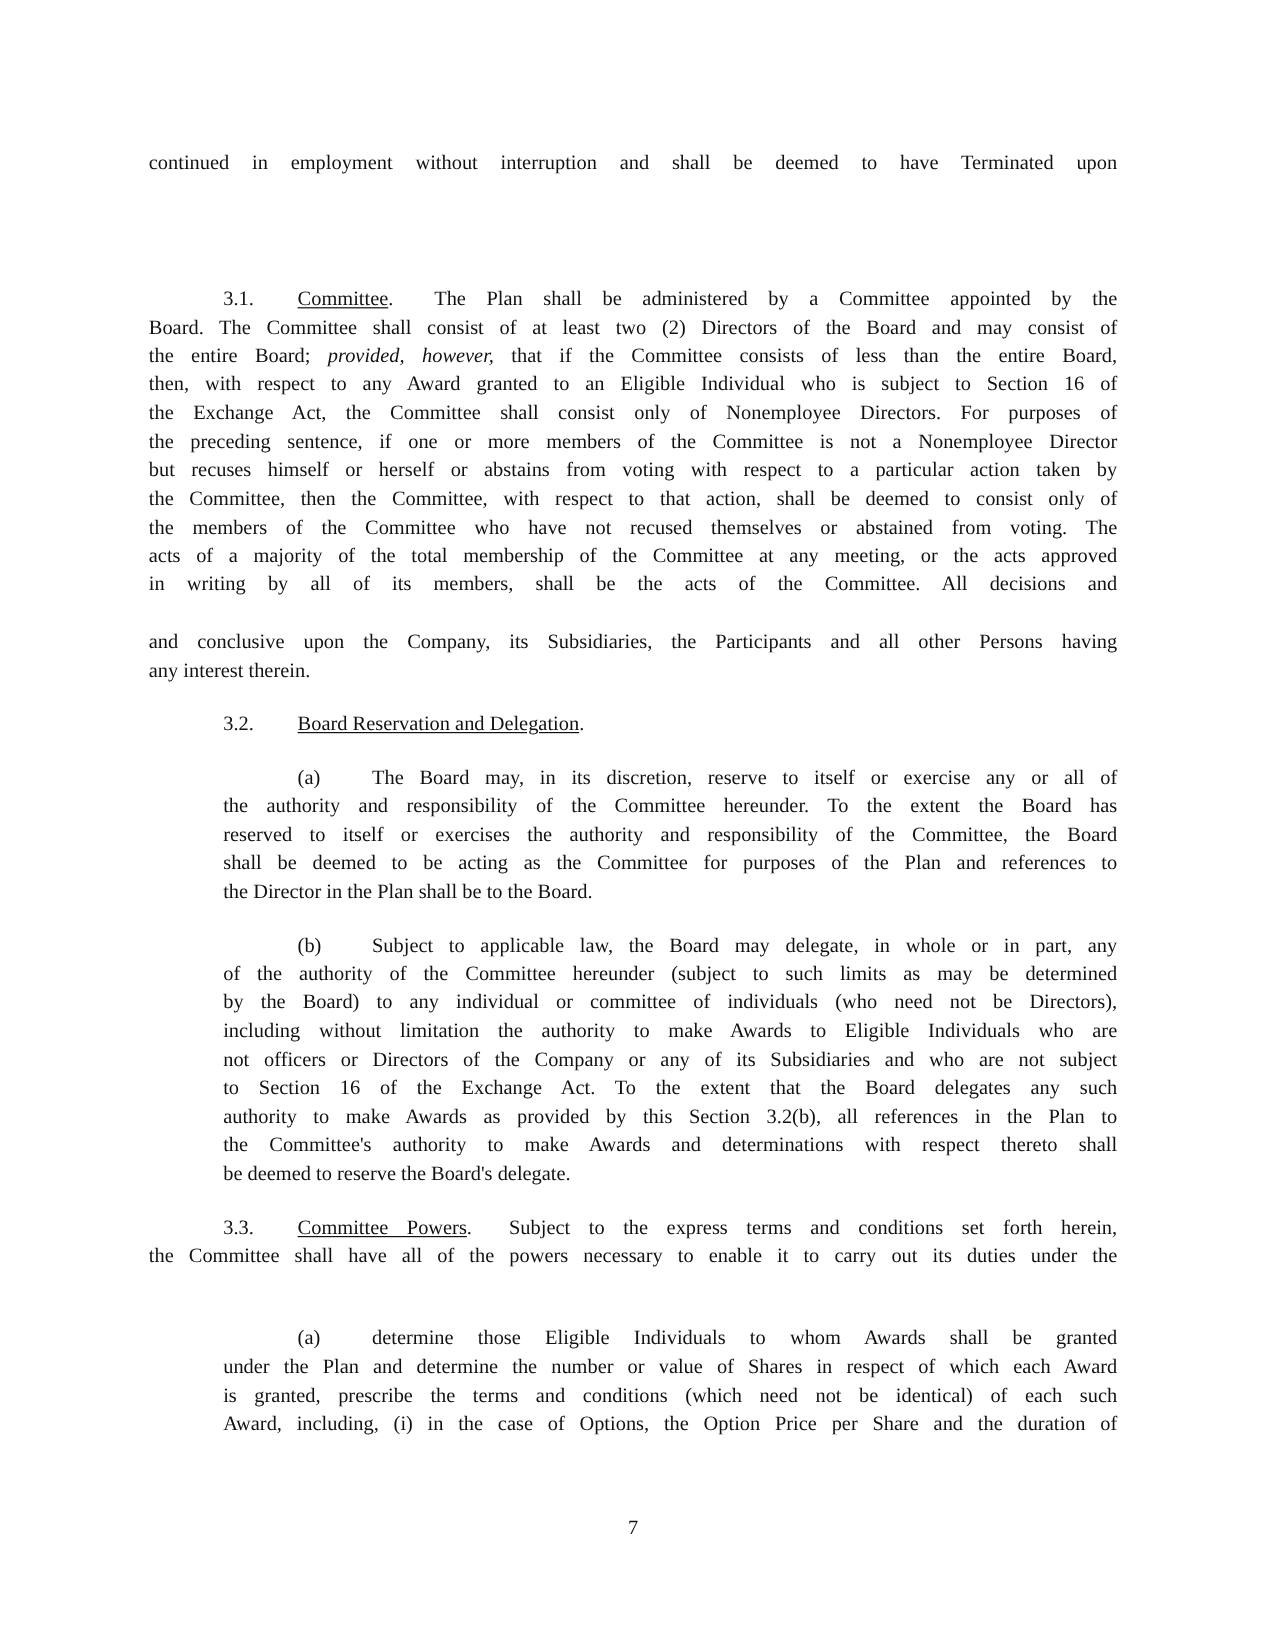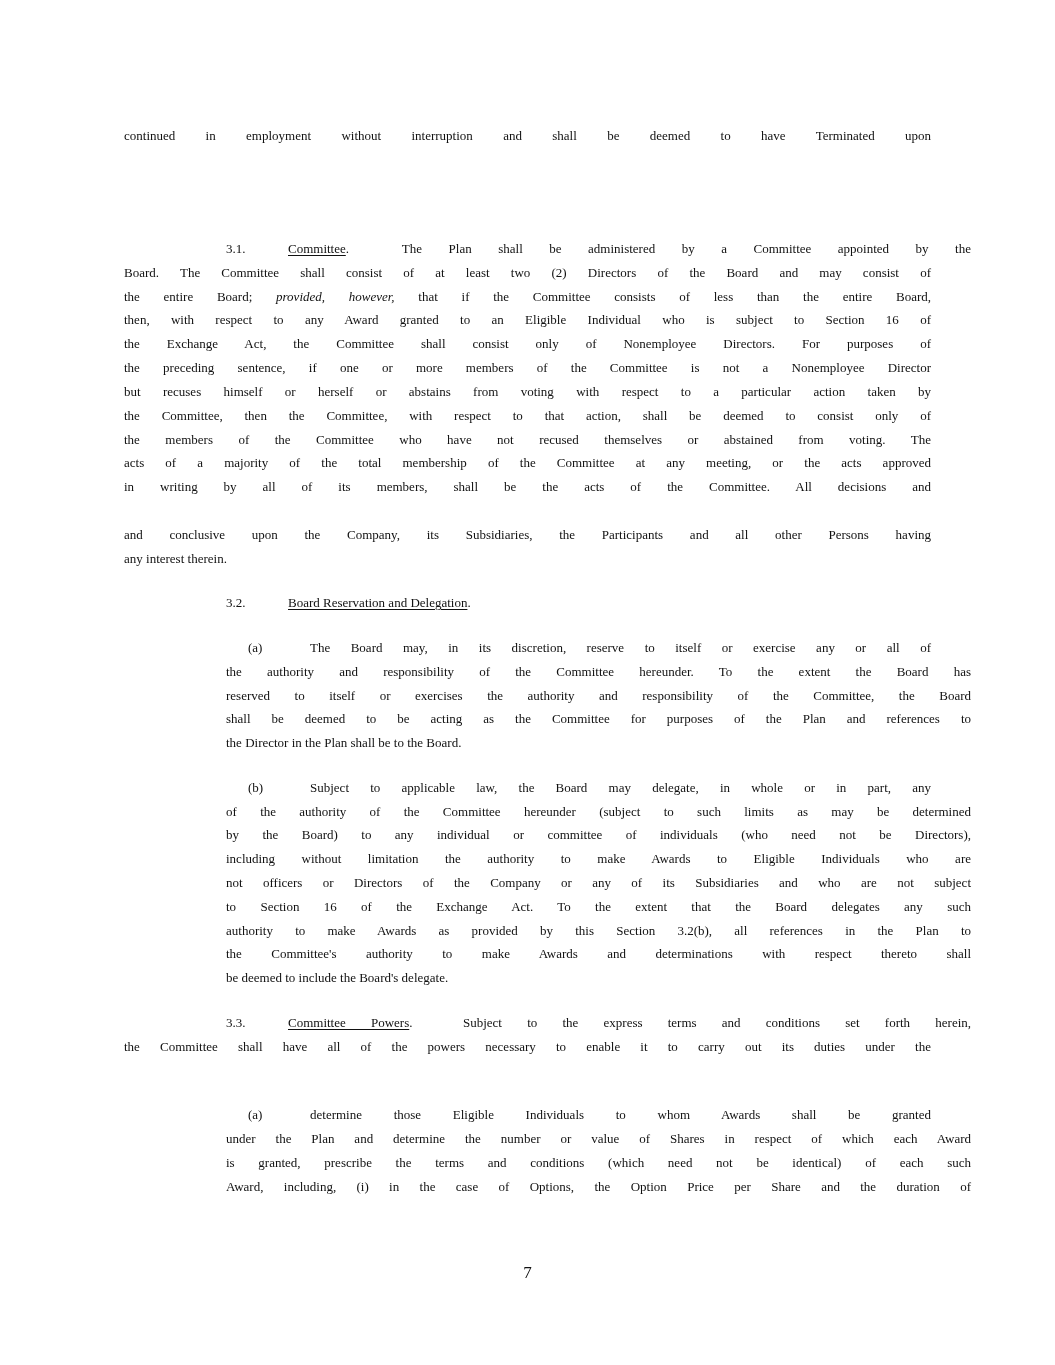--- a/index.html
+++ b/index.html
@@ -4,30 +4,30 @@
   <style>
     html, body { margin: 0; padding: 0; background: #ffffff; }
     body {
       width: 1055px; height: 1365px; position: relative; overflow: hidden;
       font-family: "Liberation Serif", "DejaVu Serif", serif;
       color: #111111;
     }
     .page { position: absolute; left: 0; top: 0; width: 1055px; height: 1365px; }
     .line {
       position: absolute;
-      font-size: 13px;
+      font-size: 17px;
       line-height: 24px;
       height: 24px;
       white-space: nowrap;
       text-align: justify;
       text-align-last: justify;
     }
     .line.last { text-align-last: left; }
     .full { left: 124px; width: 807px; }
-    .sub { left: 186px; width: 745px; margin-left: 40px; }
+    .sub { left: 186px; width: 745px; }
     .u { text-decoration: underline; text-underline-offset: 2px; }
     .b { font-weight: bold; }
     .i { font-style: italic; }
     .heading-num { display: inline-block; width: 62px; }
     .p-num { display: inline-block; width: 62px; }
     .page-number { position: absolute; left: 0; width: 1055px; text-align: center; top: 1263px; font-size: 17px; }
     span { white-space: pre; }
   </style>
 </head>
 <body>
@@ -70,21 +70,21 @@
   <div class="line" style="top:776px; left:248px; width:683px;">
     <span class="p-num">(b)</span><span>Subject to applicable law, the Board may delegate, in whole or in part, any</span>
   </div>
   <div class="line sub" style="top:800px">of the authority of the Committee hereunder (subject to such limits as may be determined</div>
   <div class="line sub" style="top:823px">by the Board) to any individual or committee of individuals (who need not be Directors),</div>
   <div class="line sub" style="top:847px">including without limitation the authority to make Awards to Eligible Individuals who are</div>
   <div class="line sub" style="top:871px">not officers or Directors of the Company or any of its Subsidiaries and who are not subject</div>
   <div class="line sub" style="top:895px">to Section 16 of the Exchange Act.  To the extent that the Board delegates any such</div>
   <div class="line sub" style="top:919px">authority to make Awards as provided by this Section 3.2(b), all references in the Plan to</div>
   <div class="line sub" style="top:942px">the Committee's authority to make Awards and determinations with respect thereto shall</div>
-  <div class="line sub last" style="top:966px">be deemed to include the Board's delegate.</div>
+  <div class="line sub last" style="top:966px">be deemed to reserve the Board's delegate.</div>
 
   <div class="line sub" style="top:1011px">
     <span class="p-num">3.3.</span><span class="u">Committee Powers</span><span>.</span><span>  Subject to the express terms and conditions set forth herein,</span>
   </div>
   <div class="line full" style="top:1035px">the Committee shall have all of the powers necessary to enable it to carry out its duties under the</div>
 
   <div class="line" style="top:1103px; left:248px; width:683px;">
     <span class="p-num">(a)</span><span>determine those Eligible Individuals to whom Awards shall be granted</span>
   </div>
   <div class="line sub" style="top:1127px">under the Plan and determine the number or value of Shares in respect of which each Award</div>

